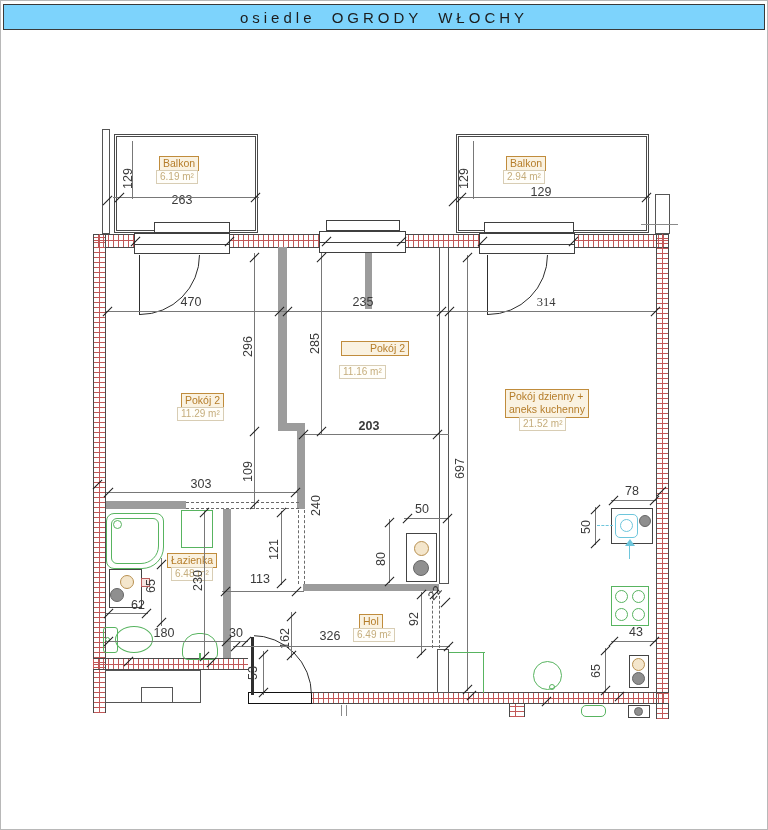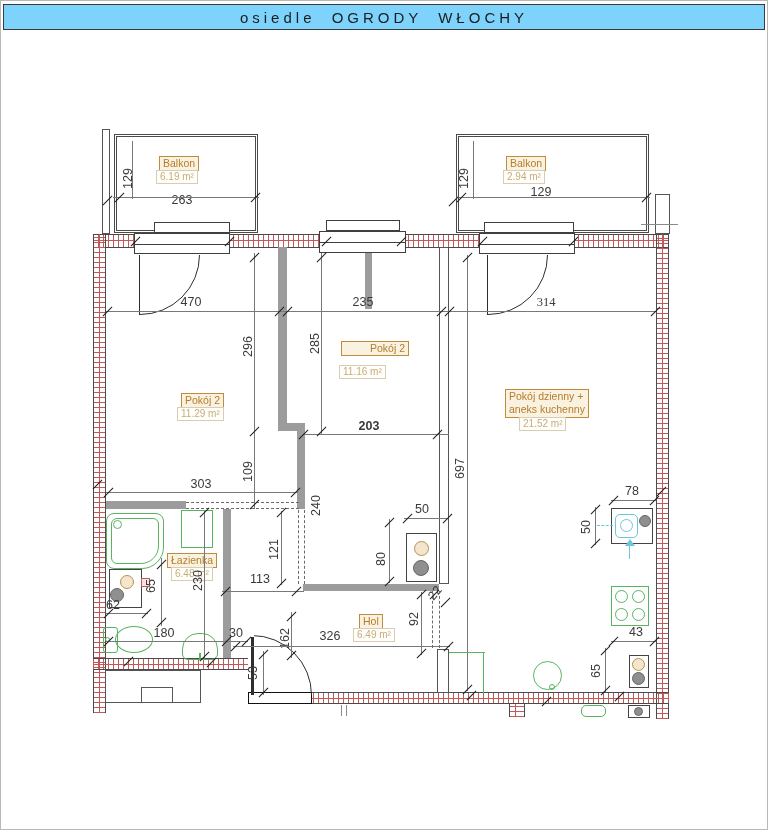--- a/index.html
+++ b/index.html
@@ -164,21 +164,21 @@
     <div class="dim v" style="left:307px;top:325px;height:36px;">285</div>
     <div class="dim v" style="left:452px;top:450px;height:36px;">697</div>
     <div class="dim" style="left:350px;top:418px;width:36px;font-weight:bold;">203</div>
     <div class="dim v" style="left:240px;top:455px;height:32px;">109</div>
     <div class="dim" style="left:182px;top:476px;width:36px;">303</div>
     <div class="dim v" style="left:308px;top:489px;height:32px;">240</div>
     <div class="dim v" style="left:266px;top:533px;height:32px;">121</div>
     <div class="dim" style="left:244px;top:571px;width:30px;">113</div>
     <div class="dim v" style="left:190px;top:564px;height:32px;">230</div>
     <div class="dim v" style="left:143px;top:572px;height:26px;">65</div>
-    <div class="dim" style="left:99px;top:597px;width:26px;">62</div>
+    <div class="dim" style="left:124px;top:597px;width:26px;">62</div>
     <div class="dim" style="left:148px;top:625px;width:30px;">180</div>
     <div class="dim" style="left:224px;top:625px;width:22px;">30</div>
     <div class="dim v" style="left:277px;top:623px;height:30px;">162</div>
     <div class="dim" style="left:312px;top:628px;width:34px;">326</div>
     <div class="dim v" style="left:245px;top:659px;height:26px;">53</div>
     <div class="dim v" style="left:406px;top:604px;height:28px;">92</div>
     <div class="dim r50" style="left:424px;top:585px;width:20px;">22</div>
     <div class="dim v" style="left:373px;top:545px;height:26px;">80</div>
     <div class="dim" style="left:408px;top:501px;width:26px;">50</div>
     <div class="dim" style="left:618px;top:483px;width:26px;">78</div>

